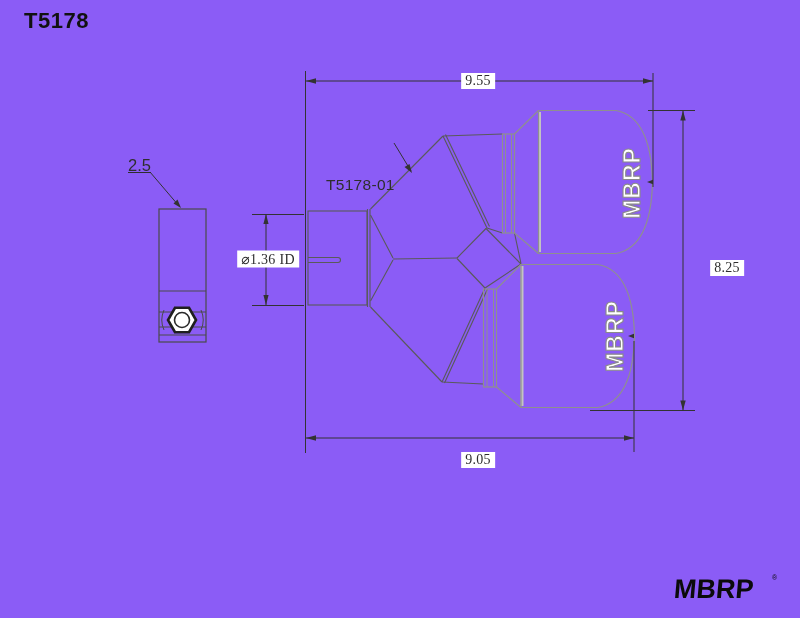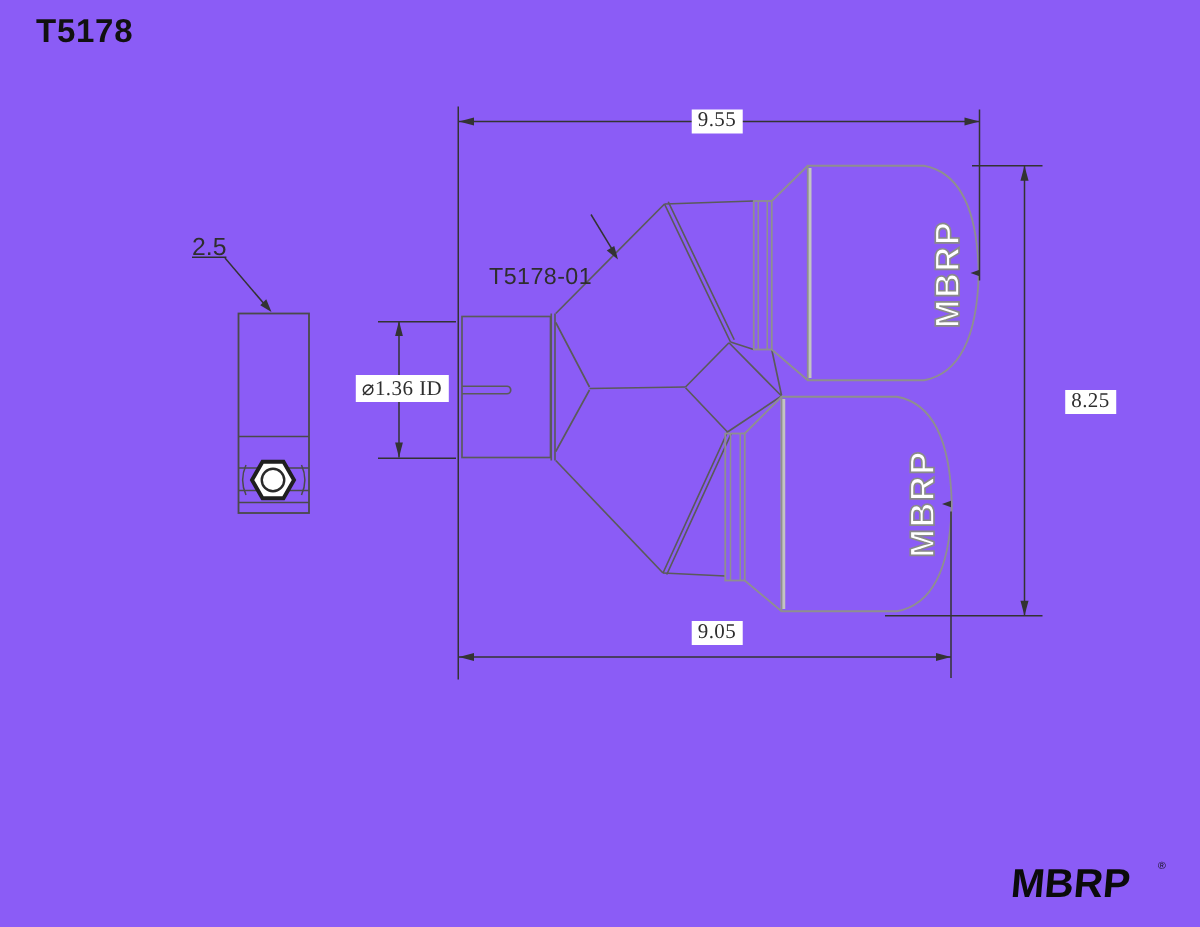--- a/index.html
+++ b/index.html
@@ -7,21 +7,21 @@
         font-family:"Liberation Sans","DejaVu Sans",sans-serif;}
   #drawing-svg{position:absolute;left:0;top:0;}
   .txt{position:absolute;color:#2e2e2e;white-space:nowrap;}
   .dim{font-size:14px;letter-spacing:0.3px;background:#fff;padding:0 4px;
        transform:translate(-50%,-50%);font-family:Liberation Serif, serif;}
   .label{font-size:15.5px;letter-spacing:0.3px;}
   #page-title{left:24px;top:8px;font-size:22px;font-weight:bold;color:#111;letter-spacing:0.5px;}
   #part-callout{left:326px;top:128px;margin-top:48px;}
   #dim-clamp{left:128px;top:156px;font-size:16.5px;text-decoration:underline;}
   #dim-top{left:478px;top:81px;}
-  #dim-bottom{left:478px;top:422px;}
+  #dim-bottom{left:478px;top:460px;}
   #dim-height{left:682px;top:268px;margin-left:45px;}
   #dim-inlet{left:268px;top:259px;}
   .engrave{font-size:23px;font-weight:bold;letter-spacing:1px;color:#fff;
            -webkit-text-stroke:1.1px #8a8a8a;background:transparent;padding:0;}
   #engrave-upper{left:632px;top:183px;transform:translate(-50%,-50%) rotate(-90deg);}
   #engrave-lower{left:615px;top:336px;transform:translate(-50%,-50%) rotate(-90deg);}
   #brand-logo{left:674px;top:574px;font-size:27px;font-weight:bold;color:#0b0b0b;
               transform:skewX(-5deg);letter-spacing:0px;}
   #brand-mark{position:absolute;left:772px;top:574px;font-size:7px;color:#0b0b0b;}
 </style>

